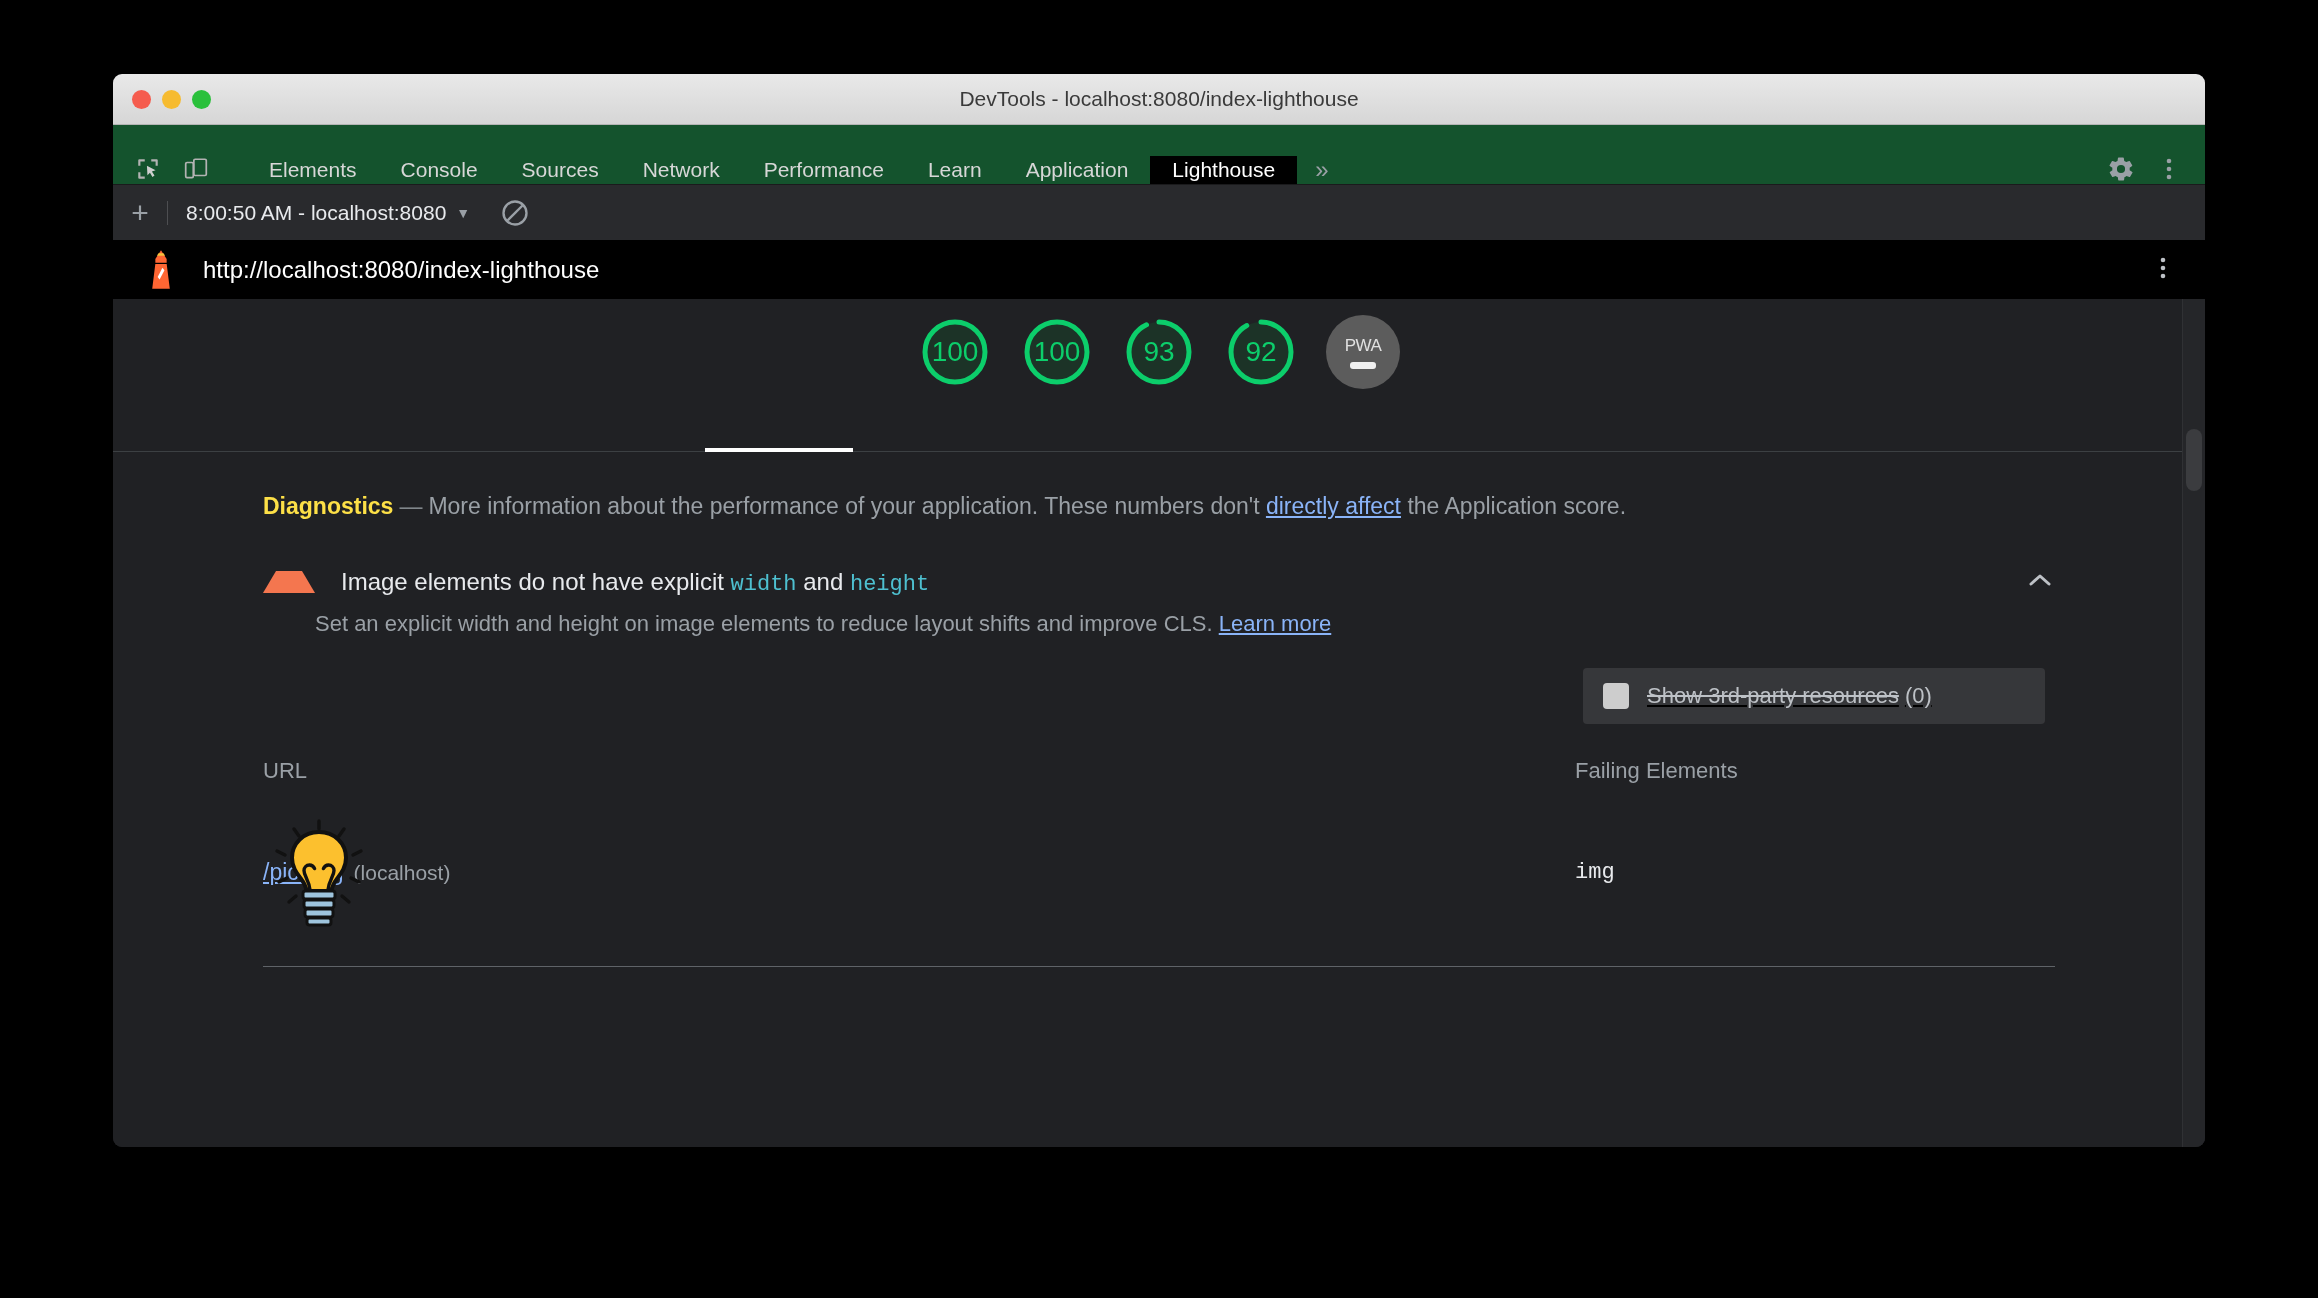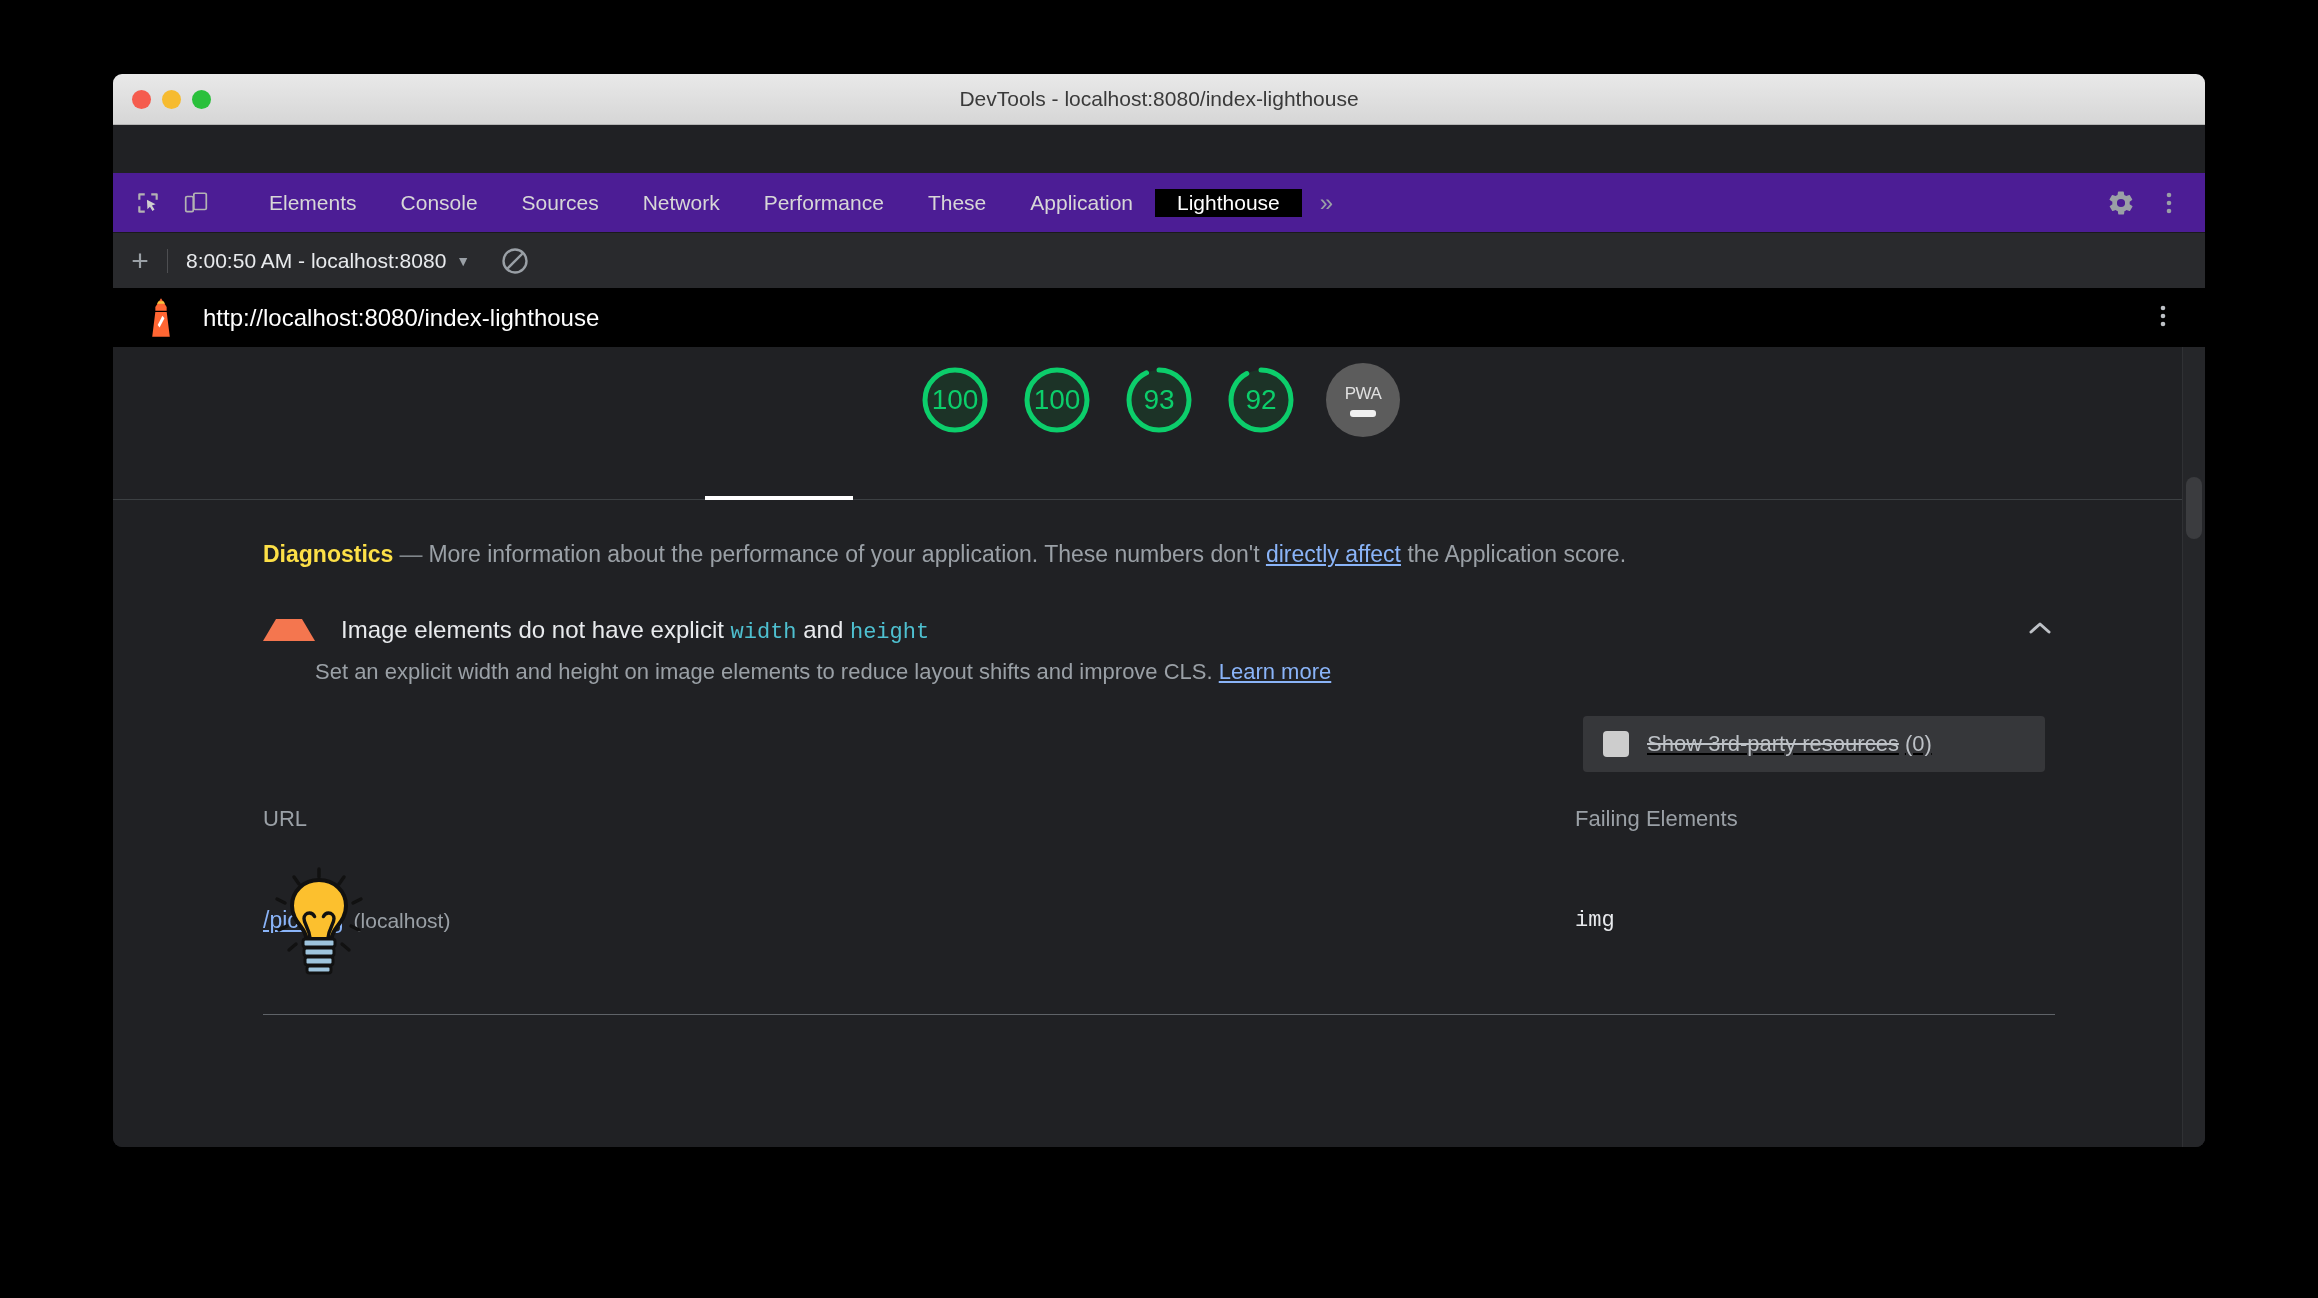--- a/index.html
+++ b/index.html
@@ -52,25 +52,24 @@
     text-align: center;
     font-size: 21px;
     color: #3a3a3a;
     pointer-events: none;
   }
 
   
   #tabbar {
     height: 59px;
     flex: 0 0 59px;
-    background: #4c1d95;
-    display: flex;
-    align-items: center;
+    background: #14532d;
+    display: flex;
+    align-items: flex-end;
     border-bottom: 1px solid #1a1a1c;
-    margin-top: 48px;
   }
   .tb-icon-btn {
     width: 48px;
     display: flex;
     align-items: center;
     justify-content: center;
   }
   #tb-icons { display: flex; padding-left: 11px; align-items: stretch; }
   .tb-sep {
     width: 1px;
@@ -416,21 +415,21 @@
       </div>
       <div class="tb-sep"></div>
     </div>
 
     <div id="tabs">
       <div class="tab">Elements</div>
       <div class="tab">Console</div>
       <div class="tab">Sources</div>
       <div class="tab">Network</div>
       <div class="tab">Performance</div>
-      <div class="tab">These</div>
+      <div class="tab">Learn</div>
       <div class="tab">Application</div>
       <div class="tab active">Lighthouse</div>
       <div class="tab more">»</div>
     </div>
 
     <div id="tabbar-right">
       <div class="tb-sep"></div>
       <div class="tb-icon-btn">
         <svg width="28" height="28" viewBox="0 0 24 24" aria-hidden="true">
           <path fill="#9aa0a6" d="M19.4 13a7.8 7.8 0 0 0 0-2l2.1-1.6a.5.5 0 0 0 .1-.6l-2-3.5a.5.5 0 0 0-.6-.2l-2.5 1a7.6 7.6 0 0 0-1.7-1l-.4-2.6a.5.5 0 0 0-.5-.4h-4a.5.5 0 0 0-.5.4l-.4 2.6c-.6.3-1.2.6-1.7 1l-2.5-1a.5.5 0 0 0-.6.2l-2 3.5a.5.5 0 0 0 .1.6L4.6 11a7.8 7.8 0 0 0 0 2l-2.1 1.6a.5.5 0 0 0-.1.6l2 3.5c.1.2.4.3.6.2l2.5-1c.5.4 1.1.8 1.7 1l.4 2.6c0 .3.2.4.5.4h4c.3 0 .5-.1.5-.4l.4-2.6c.6-.3 1.2-.6 1.7-1l2.5 1c.2.1.5 0 .6-.2l2-3.5a.5.5 0 0 0-.1-.6L19.4 13zM12 15.5A3.5 3.5 0 1 1 15.5 12 3.5 3.5 0 0 1 12 15.5z"></path>

